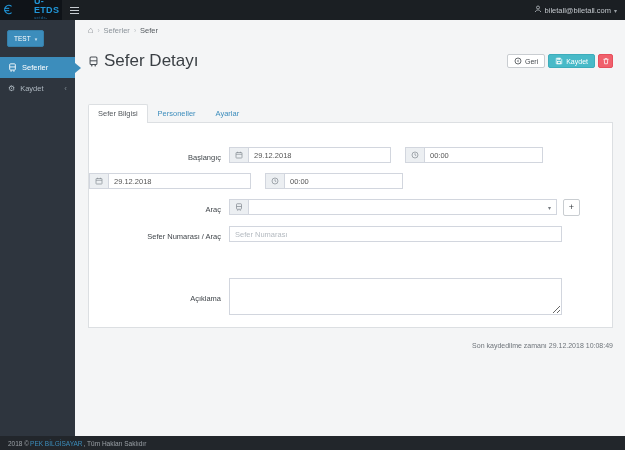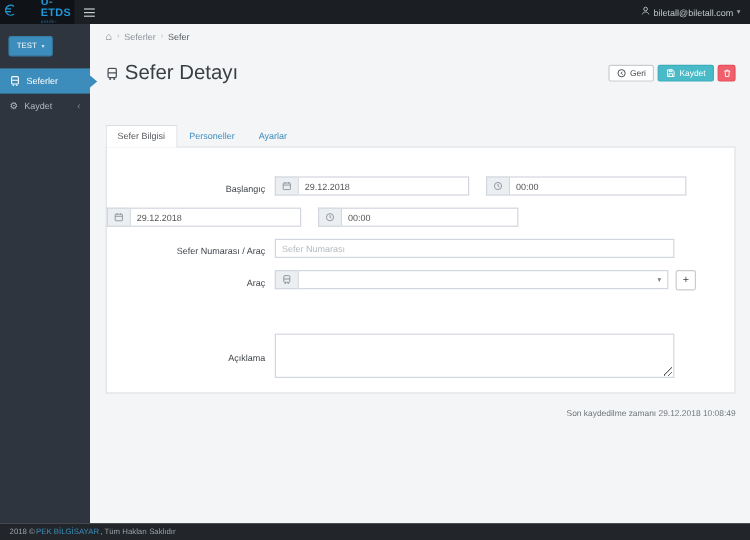--- a/index.html
+++ b/index.html
@@ -52,21 +52,21 @@
   .tab.active { background:#fff; border-color:#dcdfe2; color:#54595e; }
   .panel { background:#fff; border:1px solid #dcdfe2; padding:24px 0 12px; }
   .frow { display:flex; align-items:center; margin-bottom:10px; }
   .flabel { width:132px; flex:none; text-align:right; font-size:7.5px; color:#41464b; padding-top:4px; margin-right:8px; }
   .ctrls { display:flex; align-items:flex-start; }
   .igroup { display:flex; height:16px; }
   .iaddon { width:19px; flex:none; background:#eceff2; border:1px solid #d2d6de; border-right:none; display:flex; align-items:center; justify-content:center; color:#8a9097; }
   .tinput { height:16px; border:1px solid #d2d6de; font-size:7.5px; font-family:inherit; color:#555; padding:0 5px; outline:none; background:#fff; border-radius:0; }
   .tinput::placeholder { color:#b4bac0; }
   .w-date { width:143px; }
-  .w-time { width:148px; }
+  .w-time { width:119px; }
   .gap { width:14px; flex:none; }
   .w-full { width:333px; }
   .fake-select { width:309px; height:16px; border:1px solid #d2d6de; background:#fff; display:flex; align-items:center; justify-content:flex-end; padding:0 5px; cursor:pointer; }
   .fake-select .caret { font-size:6px; color:#777c81; }
   .add-btn { width:17px; height:17px; margin-left:6px; background:#fff; border:1px solid #c9cdd1; border-radius:2px; color:#3a3f44; font-size:9px; line-height:1; display:flex; align-items:center; justify-content:center; cursor:pointer; font-family:inherit; }
   .ftextarea { width:333px; height:37px; border:1px solid #d2d6de; font-size:7.5px; font-family:inherit; color:#555; padding:3px 5px; outline:none; resize:vertical; border-radius:0; }
   .last-saved { margin-top:14px; text-align:right; font-size:7px; color:#6e747a; }
   
   .footer { height:14px; flex:none; background:#22262b; display:flex; align-items:center; padding:0 8px; font-size:6.5px; color:#9aa0a6; }
   .footer .company { color:#3c8dbc; cursor:pointer; margin:0 1px; }
@@ -236,47 +236,47 @@
                   <circle cx="8" cy="8" r="6"></circle>
                   <path d="M8 4.5V8l2.5 1.5"></path>
                 </svg>
               </span>
               <input class="tinput w-time" value="00:00" style="">
             </div>
           </div>
         </div>
 
         <div class="frow">
-          <label class="flabel">Sefer Numarası / Araç</label>
-          <div class="ctrls">
-            <input class="tinput w-full" placeholder="Sefer Numarası" style="">
-          </div>
-        </div>
-
-        <div class="frow">
           <label class="flabel">Araç</label>
           <div class="ctrls">
             <div class="igroup">
               <span class="iaddon">
                 <svg width="8" height="8" viewBox="0 0 16 16" fill="none" stroke="currentColor" stroke-width="1.6">
                   <rect x="3" y="1.5" width="10" height="11" rx="1.5"></rect>
                   <line x1="3" y1="7" x2="13" y2="7"></line>
                   <line x1="5.5" y1="14.2" x2="5.5" y2="14.2" stroke-linecap="round" stroke-width="2.4"></line>
                   <line x1="10.5" y1="14.2" x2="10.5" y2="14.2" stroke-linecap="round" stroke-width="2.4"></line>
                 </svg>
               </span>
               <div class="fake-select">
                 <span></span>
                 <span class="caret">▾</span>
               </div>
             </div>
             <button class="add-btn">+</button>
           </div>
         </div>
 
+        <div class="frow">
+          <label class="flabel">Sefer Numarası / Araç</label>
+          <div class="ctrls">
+            <input class="tinput w-full" placeholder="Sefer Numarası" style="">
+          </div>
+        </div>
+
         <div class="frow" style="margin-bottom:0;margin-top:36px;">
           <label class="flabel">Açıklama</label>
           <div class="ctrls">
             <textarea class="ftextarea" style=""></textarea>
           </div>
         </div>
 
       </div>
 
       <div class="last-saved">Son kaydedilme zamanı 29.12.2018 10:08:49</div>

